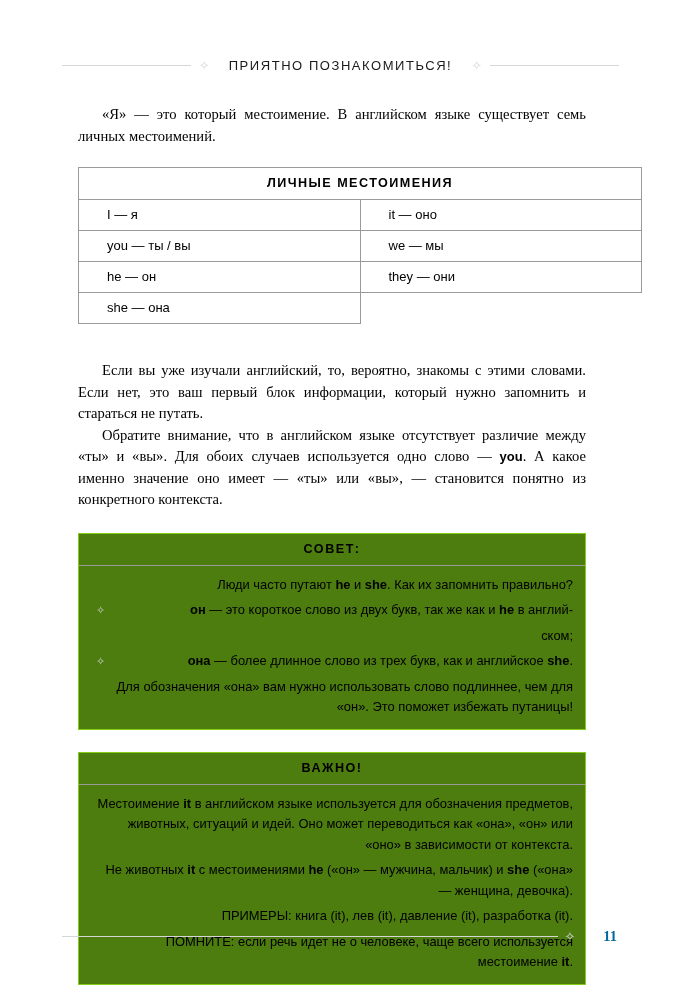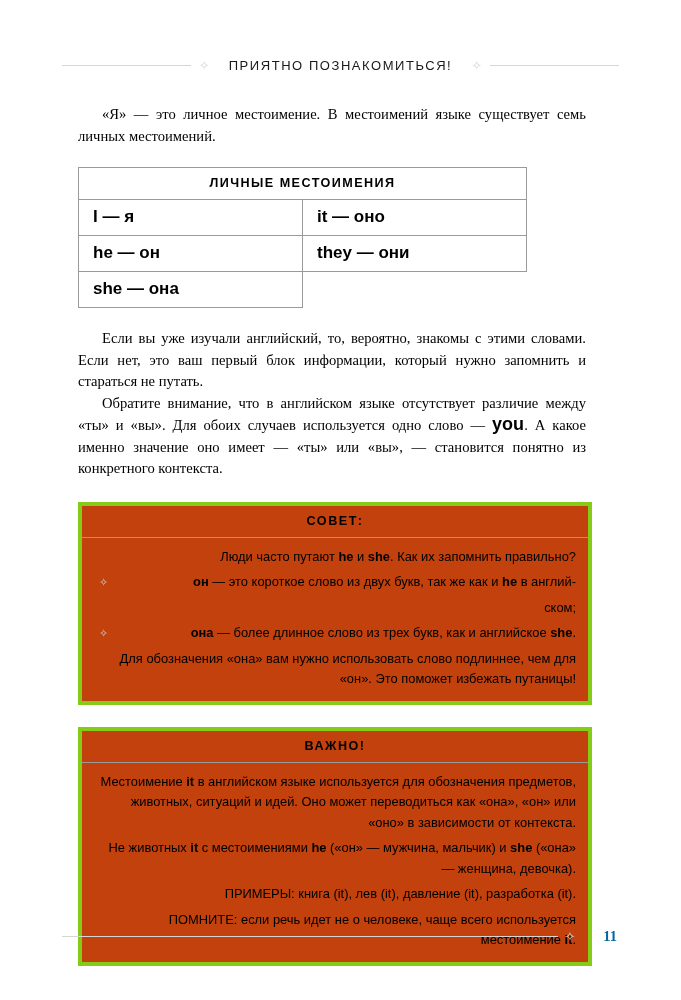--- a/index.html
+++ b/index.html
@@ -71,60 +71,60 @@
     font-size: 14.6px;
     line-height: 21.5px;
     text-align: justify;
     text-indent: 24px;
     hyphens: manual;
   }
   p.body + p.body { margin-top: 0px; }
   .sans-b {
     font-family: "Liberation Sans", sans-serif;
     font-weight: bold;
-    font-size: 18px;
+    font-size: 13px;
   }
 
   
   .pron-table {
     margin-top: 20px;
-    width: 449px;
+    width: 564px;
     border-collapse: collapse;
     font-family: "Liberation Sans", sans-serif;
     table-layout: fixed;
   }
   .pron-table th {
     border: 1px solid #9a9a9a;
     text-align: center;
     font-size: 12.6px;
     font-weight: bold;
     letter-spacing: 1.45px;
     padding: 8px 4px 9px;
     color: #000;
   }
   .pron-table td {
     border: 1px solid #9a9a9a;
-    font-size: 17px;
-    font-weight: 700;
-    padding: 7px 0 8px 14px;
+    font-size: 13px;
+    font-weight: 400;
+    padding: 7px 0 8px 28px;
     color: #000;
     height: 12px;
   }
   .pron-table td.blank {
     border: none;
   }
   .col-l { width: 247px; }
 
   
   .box {
     margin-top: 22px;
     width: 506px;
-    border: 4px solid #84cc16;
-    font-family: "Liberation Sans", sans-serif;
-    background: #c2410c;
+    border: 1px solid #84cc16;
+    font-family: "Liberation Sans", sans-serif;
+    background: #4d7c0f;
   }
   .box-head {
     border-bottom: 1px solid #9a9a9a;
     text-align: center;
     padding: 8px 6px 9px;
   }
   .box-head .t1 {
     display: block;
     font-size: 12.6px;
     font-weight: bold;
@@ -198,45 +198,49 @@
   <div class="runhead">
     <span class="rule"></span>
     <span class="diamond">✧</span>
     <span class="runhead-title">ПРИЯТНО ПОЗНАКОМИТЬСЯ!</span>
     <span class="diamond">✧</span>
     <span class="rule"></span>
   </div>
 
   <div class="content">
 
-    <p class="body"><span>«Я» — это личное местоимение. В местоимений языке существует семь личных местоимений.</span></p>
+    <p class="body"><span>«Я» — это который местоимение. В английском языке существует семь личных местоимений.</span></p>
 
     <table class="pron-table">
       <thead>
         <tr>
           <th colspan="2">ЛИЧНЫЕ МЕСТОИМЕНИЯ</th>
         </tr>
       </thead>
       <tbody>
         <tr>
           <td class="col-l">I — я</td>
           <td>it — оно</td>
         </tr>
         <tr>
+          <td class="col-l">you — ты / вы</td>
+          <td>we — мы</td>
+        </tr>
+        <tr>
           <td class="col-l">he — он</td>
           <td>they — они</td>
         </tr>
         <tr>
           <td class="col-l">she — она</td>
           <td class="blank"></td>
         </tr>
       </tbody>
     </table>
 
-    <p class="body" style="margin-top:20px"><span>Если вы уже изучали английский, то, вероятно, знакомы с этими словами. Если нет, это ваш первый блок информации, который нужно запомнить и стараться не путать.</span></p>
+    <p class="body" style="margin-top:36px"><span>Если вы уже изучали английский, то, вероятно, знакомы с этими словами. Если нет, это ваш первый блок информации, который нужно запомнить и стараться не путать.</span></p>
 
     <p class="body"><span>Обратите внимание, что в английском языке отсутствует различие между «ты» и «вы». Для обоих случаев используется одно слово — </span><span class="sans-b">you</span><span>. А какое именно значение оно имеет — «ты» или «вы», — становится понятно из конкретного контекста.</span></p>
 
     <div class="box">
       <div class="box-head">
         <span class="t1">СОВЕТ:</span>
       </div>
       <div class="box-body">
         <p><span>Люди часто путают </span><b>he</b><span> и </span><b>she</b><span>. Как их запомнить правильно?</span></p>
         <p class="bullet-line"><span class="bdot">✧</span><b>он</b><span> — это короткое слово из двух букв, так же как и </span><b>he</b><span> в англий-</span></p>

